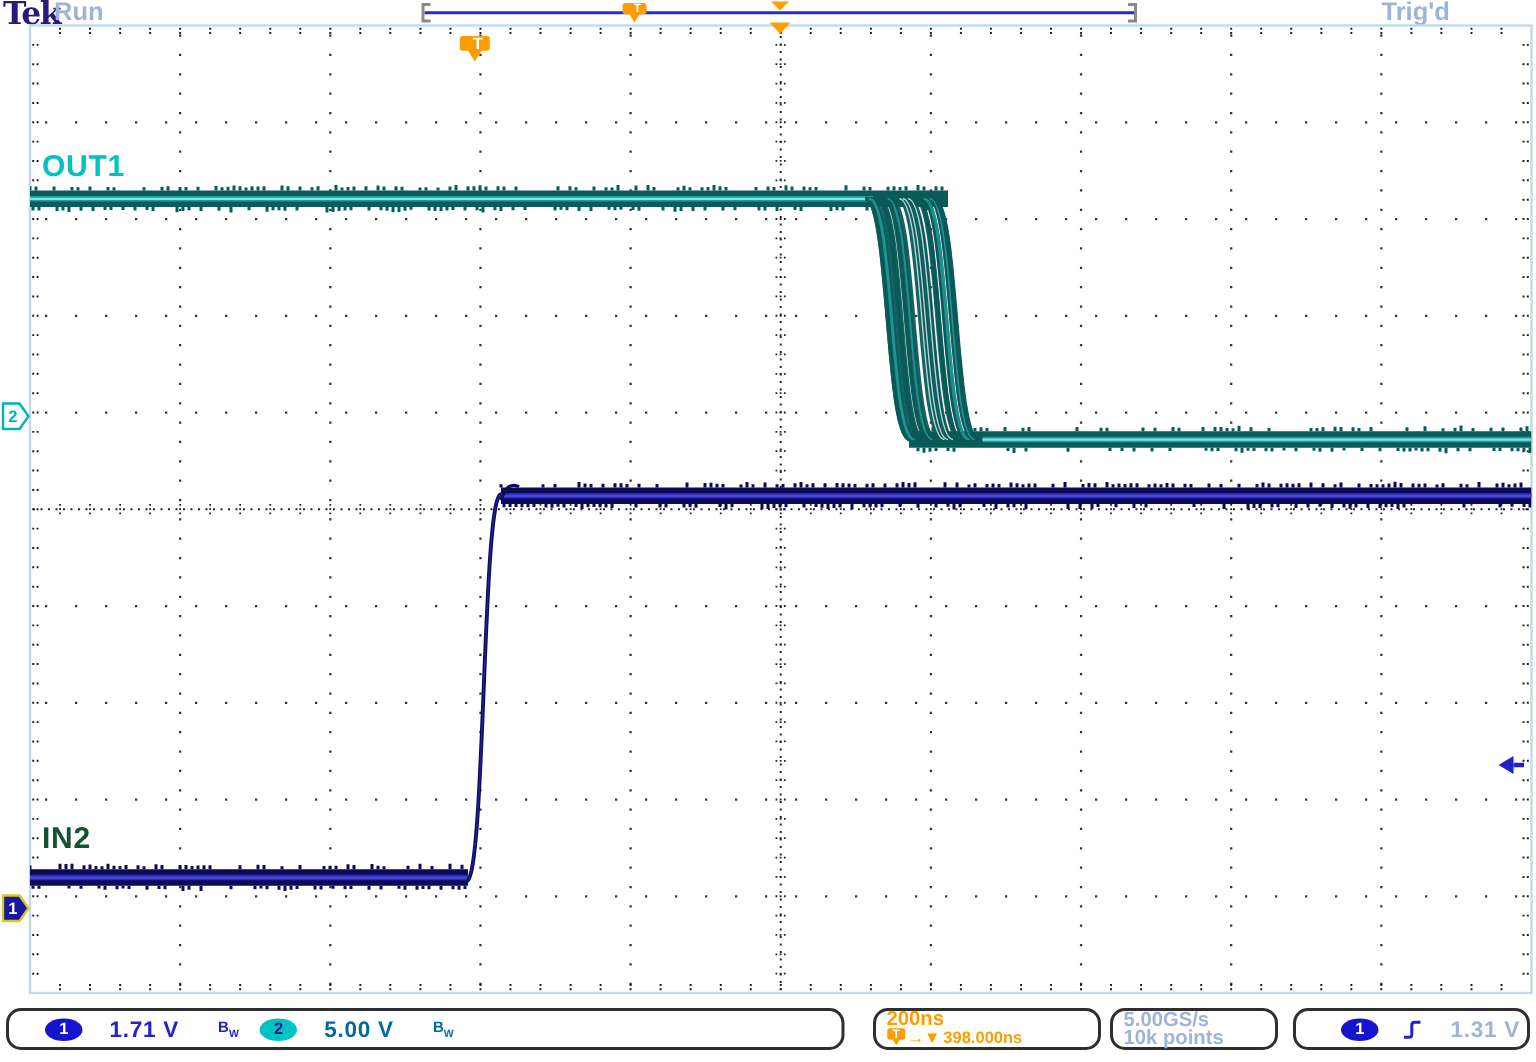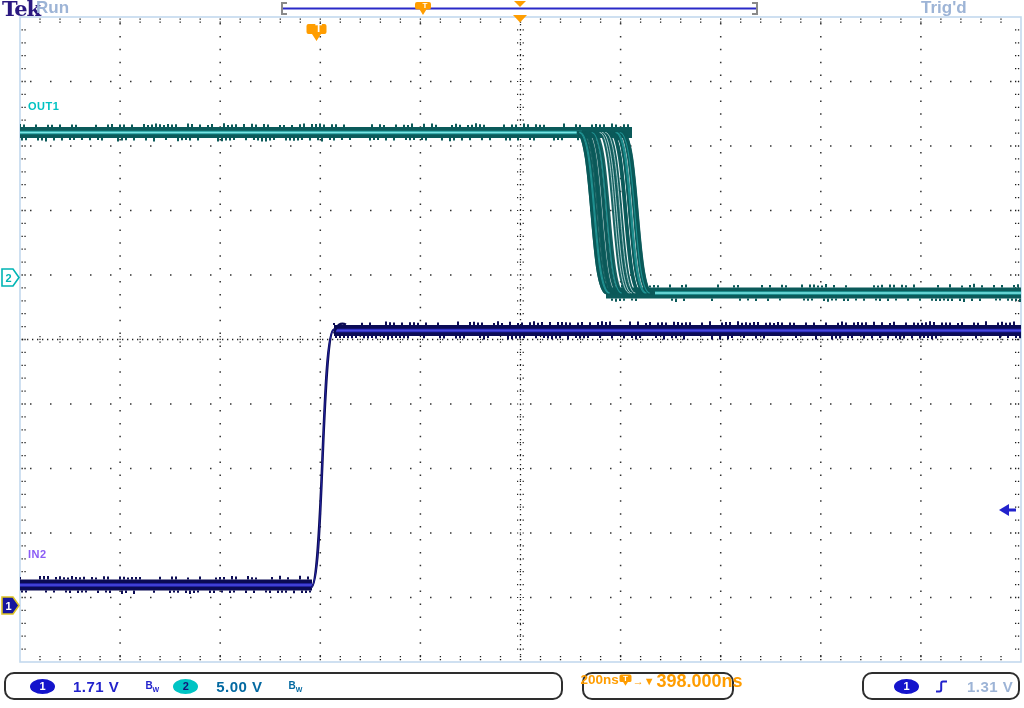--- a/index.html
+++ b/index.html
@@ -2,37 +2,37 @@
 <html><head>
 <meta charset="utf-8">
 <style>
   html,body{margin:0;padding:0;background:#fff;}
   .screen{position:relative;width:1024px;height:708px;background:#fff;overflow:hidden;
           font-family:"Liberation Sans",sans-serif;}
   .tek{position:absolute;left:2px;top:-4px;font-family:"DejaVu Serif",serif;
        font-weight:bold;font-size:21px;color:#2a1880;letter-spacing:-1px;}
   .run{position:absolute;left:36px;top:-2px;font-size:17px;font-weight:bold;color:#9db4d6;}
   .trigd{position:absolute;left:921px;top:-2px;font-size:17px;font-weight:bold;color:#9db4d6;}
-  .wlabel{position:absolute;font-size:11px;font-weight:bold;letter-spacing:.5px;}
+  .wlabel{position:absolute;font-size:20px;font-weight:bold;letter-spacing:.5px;}
   .out1{left:28px;top:100px;color:#00c2c2;}
-  .in2{left:28px;top:548px;color:#8b5cf6;}
+  .in2{left:28px;top:548px;color:#14532d;}
   svg#scope{position:absolute;left:0;top:0;}
   .sbox{position:absolute;top:672px;height:28px;border:2px solid #2e2e2e;border-radius:10px;
         background:#fff;box-sizing:border-box;display:flex;align-items:center;}
   .badge{display:inline-block;width:25px;height:15px;border-radius:50%;
          font-size:11px;font-weight:bold;text-align:center;line-height:15px;flex:0 0 auto;}
   .b1{background:#1414cc;color:#fff;}
   .b2{background:#00c4c4;color:#13137a;}
   .val{font-size:15px;font-weight:bold;letter-spacing:.5px;white-space:nowrap;}
   .blue{color:#2222cc;} .cyan{color:#0369a1;} .muted{color:#9db4d6;} .orange{color:#ff9d00;}
   .bw{font-size:10px;font-weight:bold;} .bw sub{font-size:7px;}
-  .hbox{flex-direction:row;align-items:flex-start;justify-content:center;padding-left:7px;}
+  .hbox{flex-direction:column;align-items:flex-start;justify-content:center;padding-left:7px;}
   .hline{font-size:13.5px;font-weight:bold;line-height:12.5px;display:flex;align-items:center;white-space:nowrap;}
   .arr{font-size:11px;margin:0 2px 0 1px;}
-  .delayval{font-size:18px;}
+  .delayval{font-size:11px;}
   .slope{margin:0;flex:0 0 auto;}
 </style>
 </head>
 <body>
 
 <div class="screen">
 
   <span class="tek">Tek</span>
   <span class="run">Run</span>
   <span class="trigd">Trig'd</span>
@@ -177,20 +177,24 @@
     <span class="hline orange">
       <svg width="13" height="14" viewBox="0 0 13 14" class="slope">
         <path d="M2.2,0.5 h8.6 q1.7,0 1.7,1.7 v4.2 q0,1.7 -1.7,1.7 h-1.9 l-2.4,3.6 l-2.4,-3.6 h-1.9 q-1.7,0 -1.7,-1.7 v-4.2 q0,-1.7 1.7,-1.7 z" fill="#ff9d00"></path>
         <text x="6.5" y="7.2" font-size="8" font-weight="bold" fill="#fff" text-anchor="middle">T</text>
       </svg>
       <span class="arr">→▼</span>
       <span class="delayval">398.000ns</span>
     </span>
   </div>
 
+  <div class="sbox hbox" style="left:740px;width:112px;">
+    <span class="hline muted">5.00GS/s</span>
+    <span class="hline muted">10k points</span>
+  </div>
 
   <div class="sbox" style="left:862px;width:158px;">
     <span class="badge b1" style="margin-left:30px;">1</span>
     <svg width="14" height="15" viewBox="0 0 14 15" class="slope" style="margin-left:16px;">
       <path d="M1,12.5 H4.5 Q6.2,12.5 6.2,10.5 V4.5 Q6.2,2.5 8,2.5 H12" fill="none" stroke="#2222cc" stroke-width="2"></path>
     </svg>
     <span class="val muted" style="margin-left:18px;">1.31 V</span>
   </div>
 </div>
 

